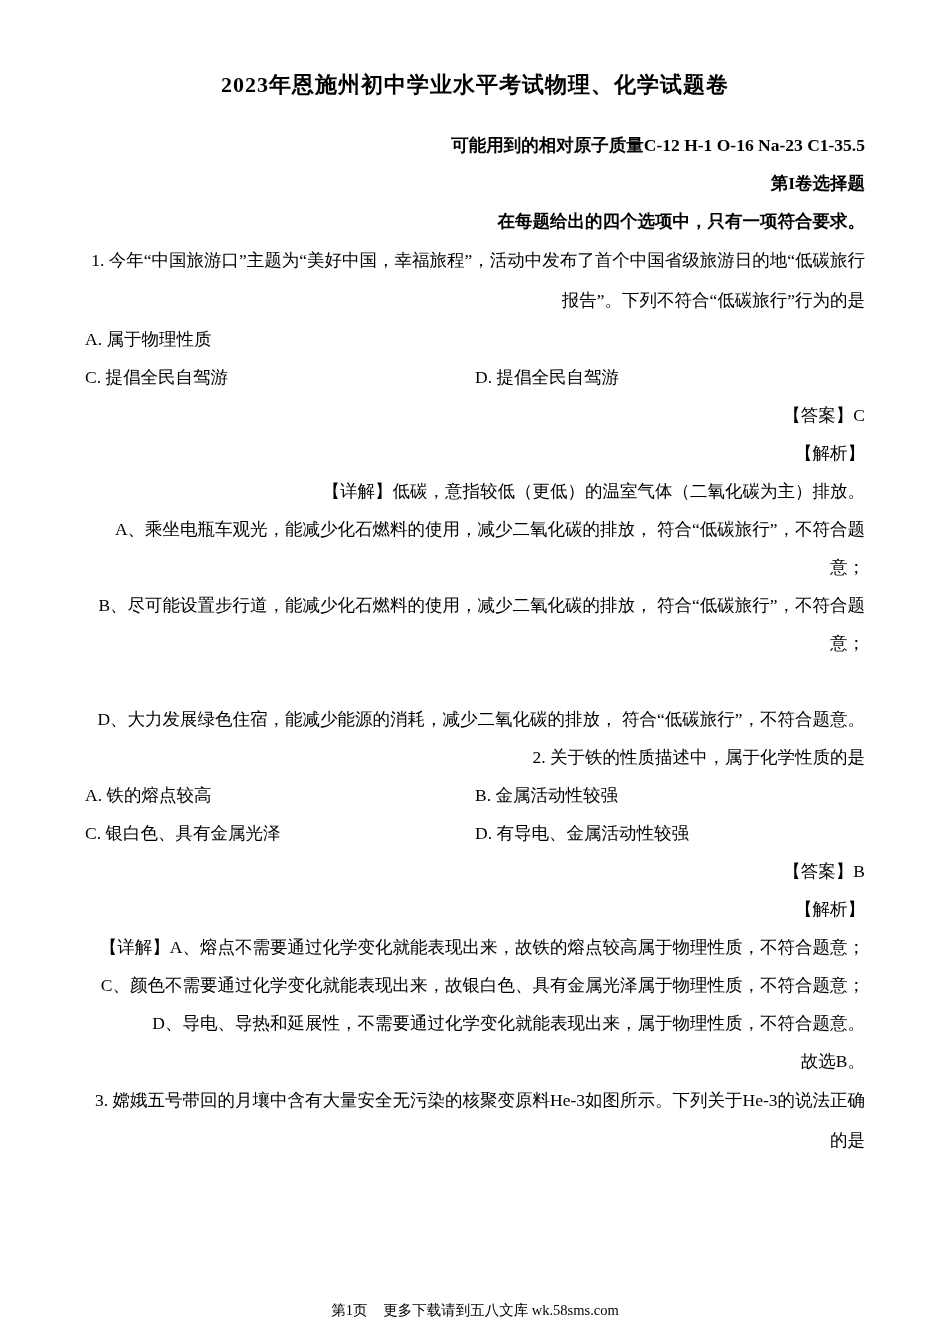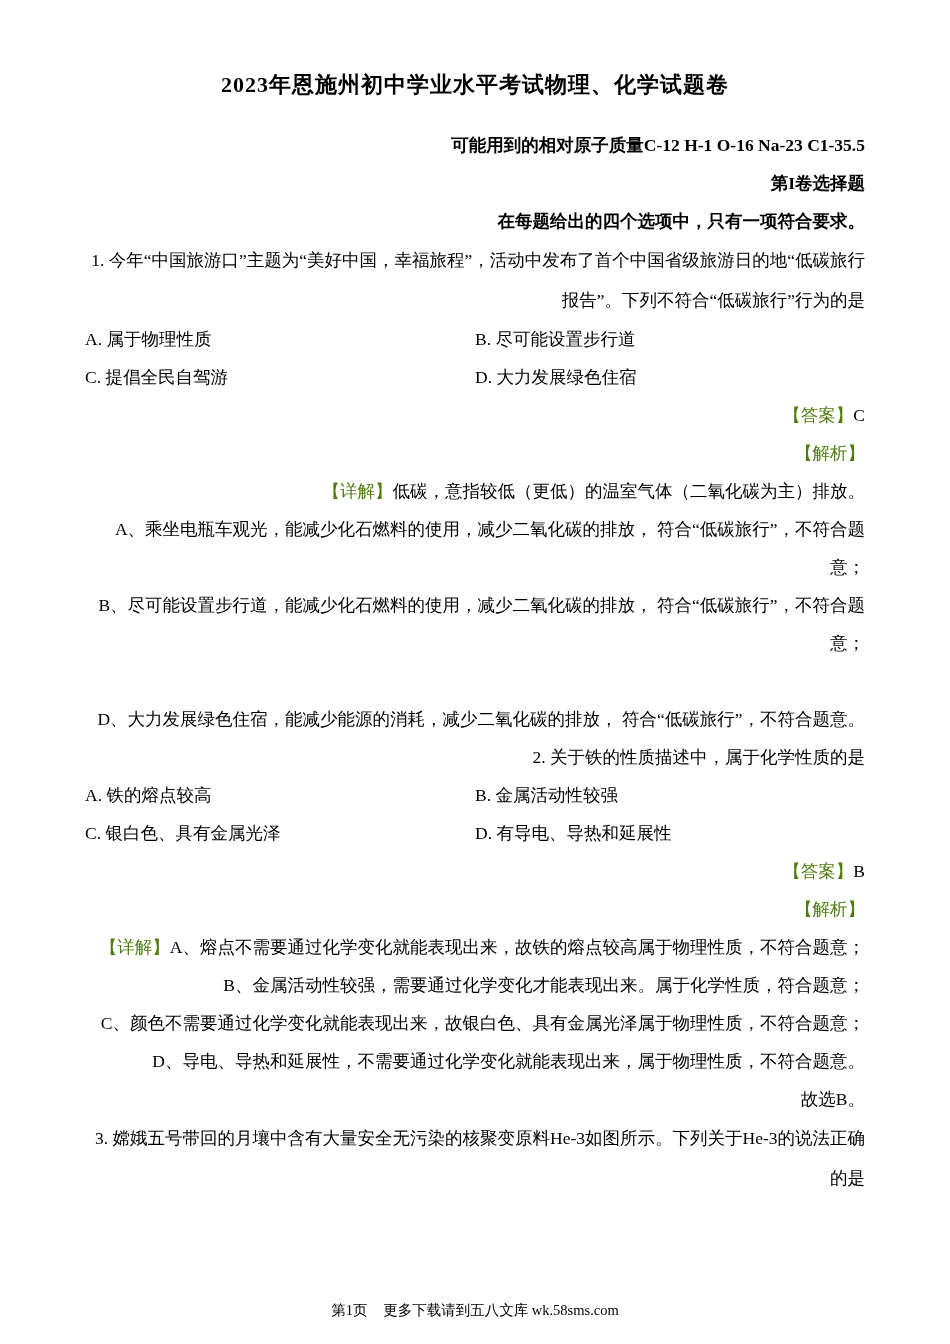--- a/index.html
+++ b/index.html
@@ -23,21 +23,21 @@
     font-size: 22px;
     font-weight: bold;
     text-align: center;
     margin-bottom: 26px;
     letter-spacing: 1px;
   }
   .line { line-height: 38px; text-align: right; }
   .stem { line-height: 40px; }
   .bold { font-weight: bold; }
   .center { text-align: right; }
-  .blue { color: #4d7c0f; }
+  .blue { color: #000000; }
   .opts {
     display: grid;
     grid-template-columns: 1fr 1fr;
     line-height: 38px;
   }
   .gap-after { margin-bottom: 38px; }
   .footer {
     margin-top: auto;
     text-align: center;
     font-size: 14.5px;
@@ -55,55 +55,53 @@
   <p class="line bold">可能用到的相对原子质量C-12  H-1  O-16  Na-23  C1-35.5</p>
 
   <p class="line bold center">第I卷选择题</p>
 
   <p class="line bold">在每题给出的四个选项中，只有一项符合要求。</p>
 
   <p class="line stem">1. 今年“中国旅游口”主题为“美好中国，幸福旅程”，活动中发布了首个中国省级旅游日的地“低碳旅行报告”。下列不符合“低碳旅行”行为的是</p>
 
   <div class="opts">
     <span>A. 属于物理性质</span>
-    <span>B. 尽可能设置步行道</span>
   </div>
   <div class="opts">
     <span>C. 提倡全民自驾游</span>
-    <span>D. 大力发展绿色住宿</span>
+    <span>D. 提倡全民自驾游</span>
   </div>
 
   <p class="line"><span class="blue">【答案】</span><span>C</span></p>
 
   <p class="line"><span class="blue">【解析】</span></p>
 
   <p class="line"><span class="blue">【详解】</span><span>低碳，意指较低（更低）的温室气体（二氧化碳为主）排放。</span></p>
 
   <p class="line">A、乘坐电瓶车观光，能减少化石燃料的使用，减少二氧化碳的排放， 符合“低碳旅行”，不符合题意；</p>
   <p class="line gap-after">B、尽可能设置步行道，能减少化石燃料的使用，减少二氧化碳的排放， 符合“低碳旅行”，不符合题意；</p>
   <p class="line">D、大力发展绿色住宿，能减少能源的消耗，减少二氧化碳的排放， 符合“低碳旅行”，不符合题意。</p>
 
   <p class="line">2. 关于铁的性质描述中，属于化学性质的是</p>
 
   <div class="opts">
     <span>A. 铁的熔点较高</span>
     <span>B. 金属活动性较强</span>
   </div>
   <div class="opts">
     <span>C. 银白色、具有金属光泽</span>
-    <span>D. 有导电、导热和延展性</span>
+    <span>D. 有导电、金属活动性较强</span>
   </div>
 
   <p class="line"><span class="blue">【答案】</span><span>B</span></p>
 
   <p class="line"><span class="blue">【解析】</span></p>
 
   <p class="line"><span class="blue">【详解】</span><span>A、熔点不需要通过化学变化就能表现出来，故铁的熔点较高属于物理性质，不符合题意；</span></p>
 
-  <p class="line">B、金属活动性较强，需要通过化学变化才能表现出来。属于化学性质，符合题意；</p>
   <p class="line">C、颜色不需要通过化学变化就能表现出来，故银白色、具有金属光泽属于物理性质，不符合题意；</p>
   <p class="line">D、导电、导热和延展性，不需要通过化学变化就能表现出来，属于物理性质，不符合题意。</p>
   <p class="line">故选B。</p>
 
   <p class="line stem">3. 嫦娥五号带回的月壤中含有大量安全无污染的核聚变原料He-3如图所示。下列关于He-3的说法正确的是</p>
 
   <div class="footer">
     <span>第1页</span>
     <span>更多下载请到五八文库 wk.58sms.com</span>
   </div>

